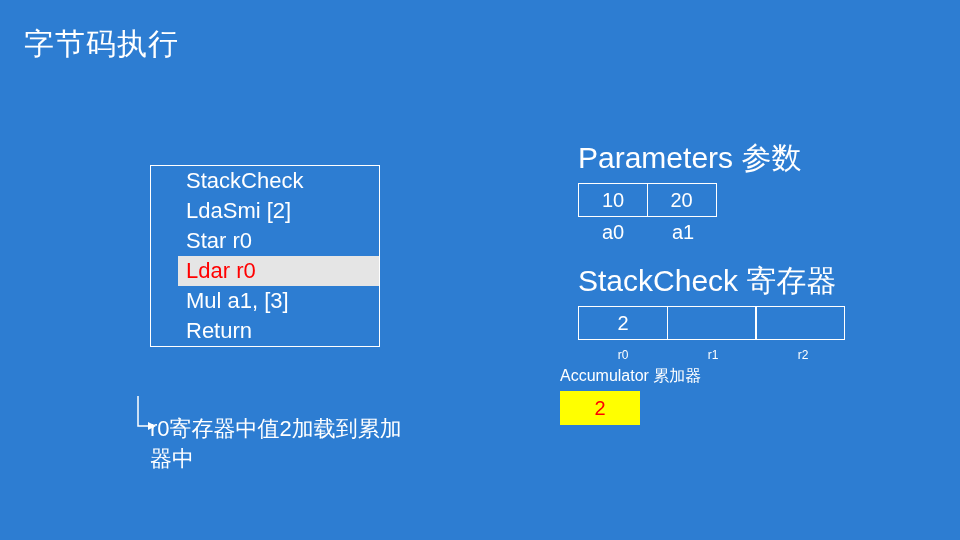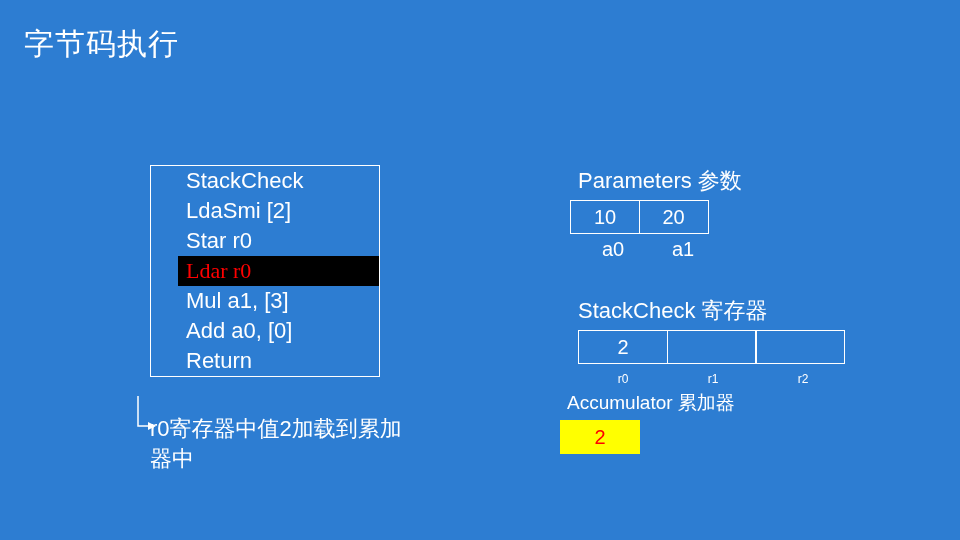--- a/index.html
+++ b/index.html
@@ -31,23 +31,22 @@
     width: 230px;
   }
   .instr {
     font-size: 22px;
     line-height: 30px;
     padding: 0 8px;
     white-space: nowrap;
     margin-left: 27px;
   }
   .instr.hi {
-    background: #000000;
+    background: #e5e5e5;
     color: #ff0000;
-    font-family: Liberation Serif, serif;
   }
   .annotation-wrap {
     position: absolute;
     left: 118px;
     top: 396px;
     width: 300px;
   }
   .arrow-svg {
     position: absolute;
     left: 0;
@@ -61,43 +60,42 @@
     line-height: 30px;
     width: 260px;
   }
   .right-col {
     position: absolute;
     left: 560px;
     top: 138px;
     width: 340px;
   }
   .section-label {
-    font-size: 22px;
+    font-size: 30px;
     margin-bottom: 4px;
     margin-left: 18px;
-    margin-top: 28px;
   }
   .param-row {
     display: flex;
-    margin-left: 10px;
+    margin-left: 18px;
   }
   .param-row .cell {
     width: 70px;
     height: 34px;
     border: 1.5px solid #fff;
     text-align: center;
     font-size: 20px;
     line-height: 32px;
     margin-left: -1.5px;
   }
   .param-row .cell:first-child { margin-left: 0; }
   .under-labels {
     display: flex;
     margin-left: 18px;
-    margin-bottom: 32px;
+    margin-bottom: 14px;
   }
   .under-labels .ul {
     width: 70px;
     text-align: center;
     font-size: 20px;
     line-height: 30px;
   }
   .reg-row {
     display: flex;
     margin-left: 18px;
@@ -117,22 +115,22 @@
     margin-left: 18px;
     margin-top: 8px;
     margin-bottom: 4px;
   }
   .reg-under .ru {
     width: 90px;
     text-align: center;
     font-size: 12px;
   }
   .acc-label {
-    font-size: 19px;
-    margin-left: 7px;
+    font-size: 16px;
+    margin-left: 0;
   }
   .acc-box {
     margin-top: 4px;
     margin-left: 0;
     width: 80px;
     height: 34px;
     background: #ffff00;
     color: #ff0000;
     text-align: center;
     font-size: 20px;
@@ -144,21 +142,20 @@
 
 <div class="title">字节码执行</div>
 
 <div class="left-col">
   <div class="bytecode-box">
     <div class="instr">StackCheck</div>
     <div class="instr">LdaSmi [2]</div>
     <div class="instr">Star r0</div>
     <div class="instr hi">Ldar r0</div>
     <div class="instr">Mul a1, [3]</div>
-    <div class="instr">Add a0, [0]</div>
     <div class="instr">Return</div>
   </div>
 </div>
 
 <div class="annotation-wrap">
   <svg class="arrow-svg" width="40" height="70">
     <path d="M 20 0 L 20 30 L 30 30" stroke="#fff" stroke-width="1.5" fill="none"></path>
     <polygon points="30,26 30,34 38,30" fill="#fff"></polygon>
   </svg>
   <div class="annotation-text">r0寄存器中值2加载到累加器中</div>

